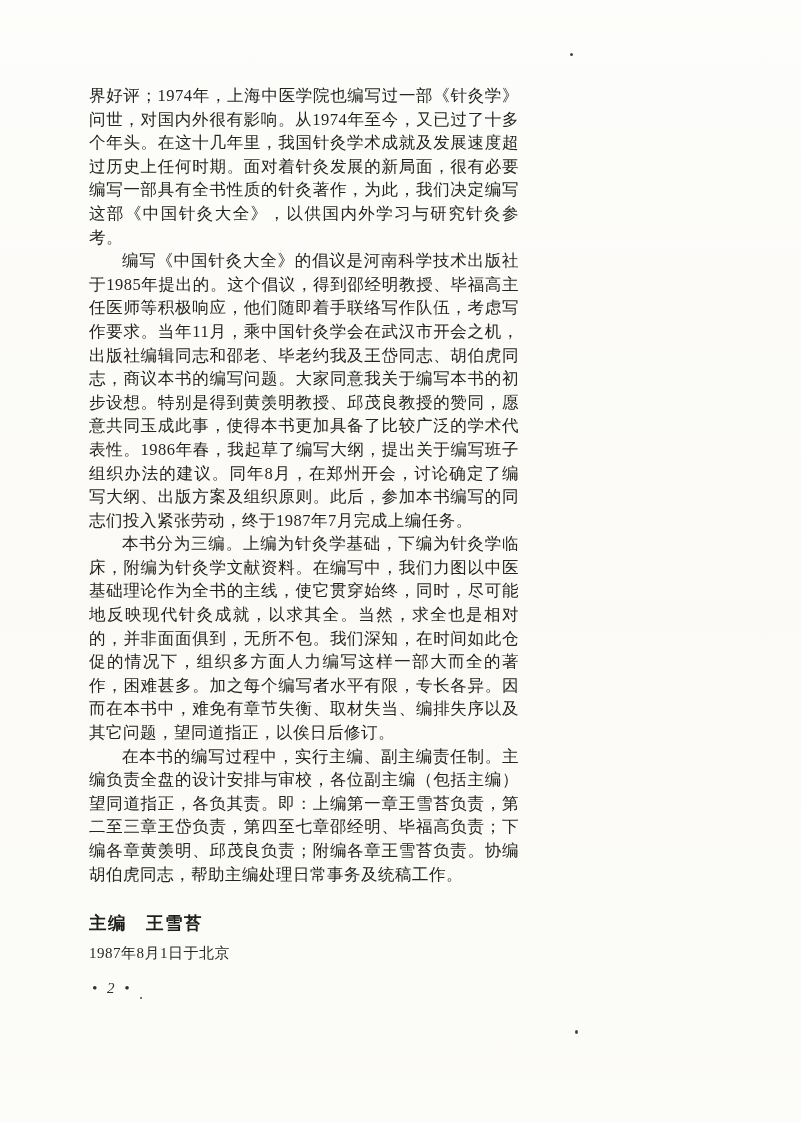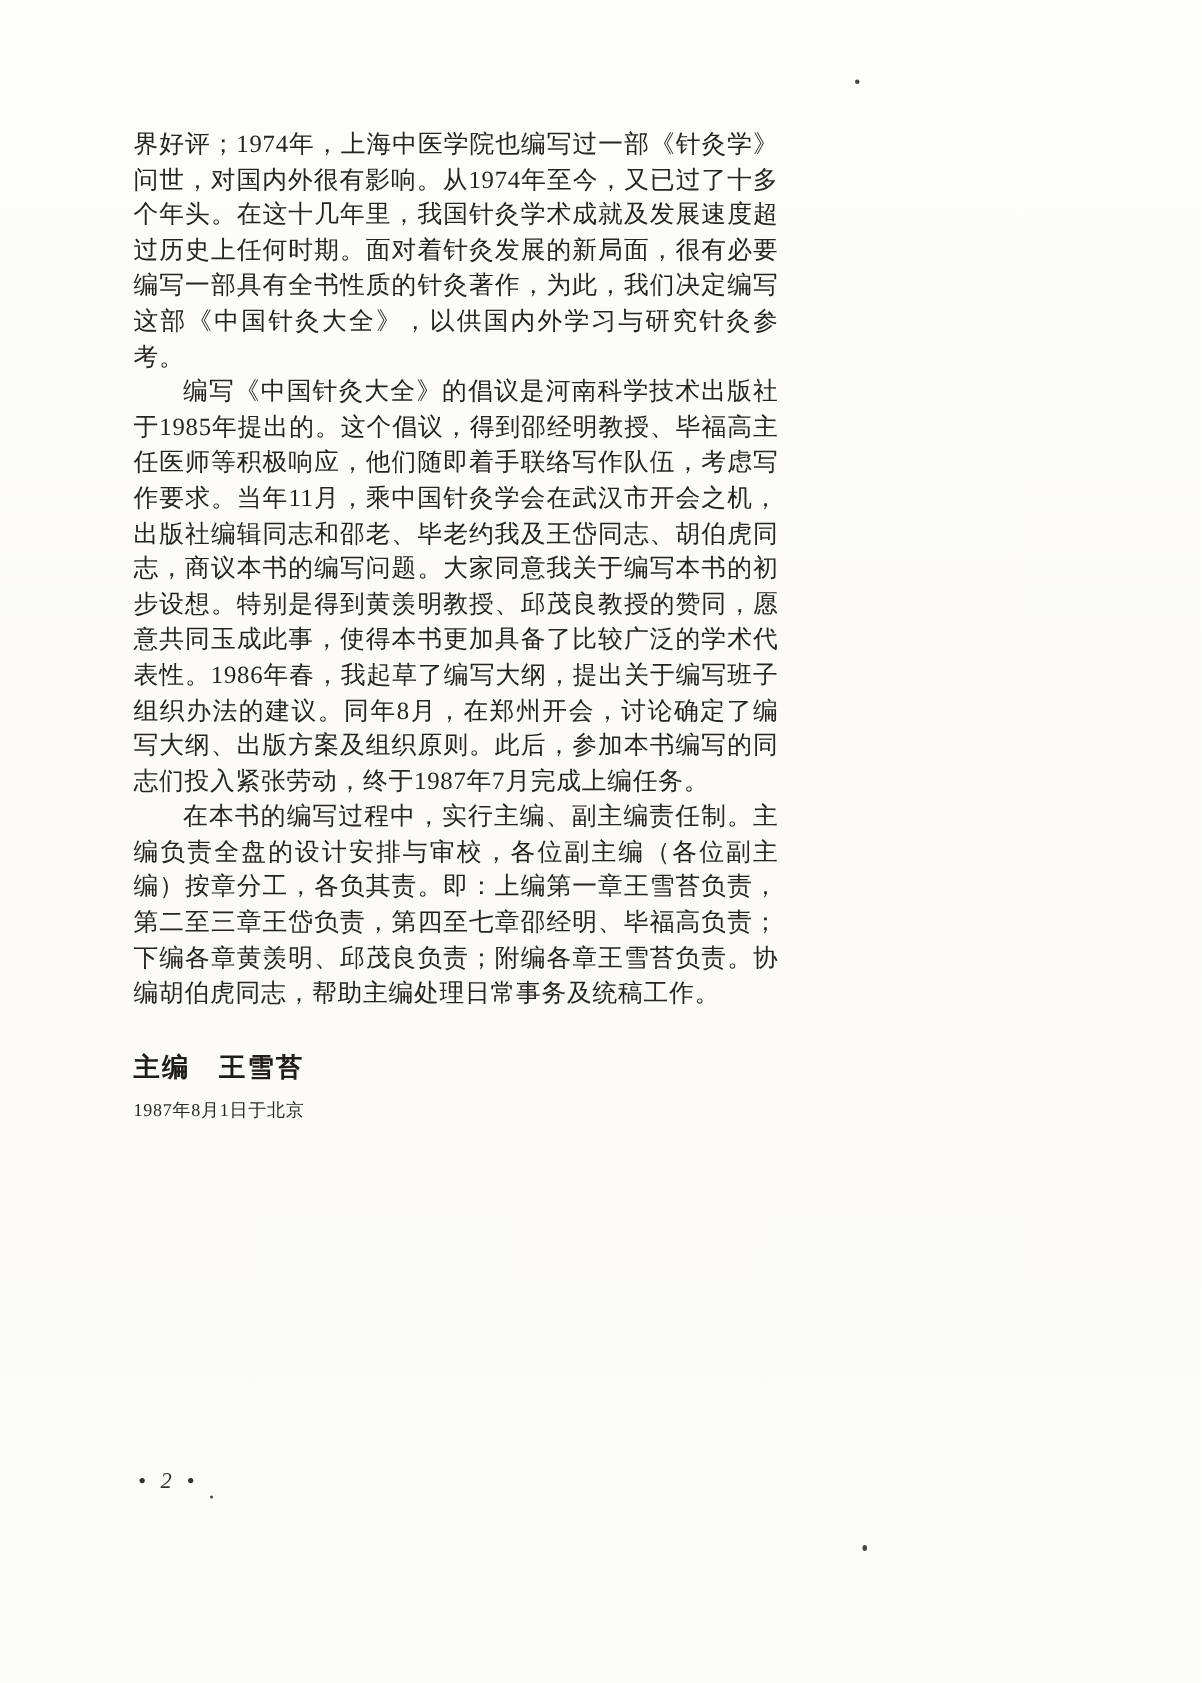--- a/index.html
+++ b/index.html
@@ -33,21 +33,21 @@
     padding-right: 44px;
   }
   .sig-editor {
     font-size: 17.5px;
     font-weight: 700;
     letter-spacing: 1.5px;
     color: #1f1d19;
   }
   .sig-date {
     margin-top: 6px;
-    font-size: 12px;
+    font-size: 15px;
     letter-spacing: 0.5px;
     color: #2a2824;
   }
   .page-number {
     position: absolute;
     left: 92px; top: 980px;
     font-size: 15px;
     font-style: italic;
     letter-spacing: 3px;
     color: #33302a;
@@ -58,21 +58,22 @@
   .speck-3 { left: 140px; top: 997px; width: 2px; height: 2px; }
 </style>
 </head>
 <body>
 
 <div class="page">
 
   <main class="text-block">
     <p class="para first">界好评；1974年，上海中医学院也编写过一部《针灸学》问世，对国内外很有影响。从1974年至今，又已过了十多个年头。在这十几年里，我国针灸学术成就及发展速度超过历史上任何时期。面对着针灸发展的新局面，很有必要编写一部具有全书性质的针灸著作，为此，我们决定编写这部《中国针灸大全》，以供国内外学习与研究针灸参考。</p>
     <p class="para">编写《中国针灸大全》的倡议是河南科学技术出版社于1985年提出的。这个倡议，得到邵经明教授、毕福高主任医师等积极响应，他们随即着手联络写作队伍，考虑写作要求。当年11月，乘中国针灸学会在武汉市开会之机，出版社编辑同志和邵老、毕老约我及王岱同志、胡伯虎同志，商议本书的编写问题。大家同意我关于编写本书的初步设想。特别是得到黄羡明教授、邱茂良教授的赞同，愿意共同玉成此事，使得本书更加具备了比较广泛的学术代表性。1986年春，我起草了编写大纲，提出关于编写班子组织办法的建议。同年8月，在郑州开会，讨论确定了编写大纲、出版方案及组织原则。此后，参加本书编写的同志们投入紧张劳动，终于1987年7月完成上编任务。</p>
-    <p class="para">在本书的编写过程中，实行主编、副主编责任制。主编负责全盘的设计安排与审校，各位副主编（各位副主编）按章分工，各负其责。即：上编第一章王雪苔负责，第二至三章王岱负责，第四至七章邵经明、毕福高负责；下编各章黄羡明、邱茂良负责；附编各章王雪苔负责。协编胡伯虎同志，帮助主编处理日常事务及统稿工作。</p>
+    <p class="para">本书分为三编。上编为针灸学基础，下编为针灸学临床，附编为针灸学文献资料。在编写中，我们力图以中医基础理论作为全书的主线，使它贯穿始终，同时，尽可能地反映现代针灸成就，以求其全。当然，求全也是相对的，并非面面俱到，无所不包。我们深知，在时间如此仓促的情况下，组织多方面人力编写这样一部大而全的著作，困难甚多。加之每个编写者水平有限，专长各异。因而在本书中，难免有章节失衡、取材失当、编排失序以及其它问题，望同道指正，以俟日后修订。</p>
+    <p class="para">在本书的编写过程中，实行主编、副主编责任制。主编负责全盘的设计安排与审校，各位副主编（包括主编）望同道指正，各负其责。即：上编第一章王雪苔负责，第二至三章王岱负责，第四至七章邵经明、毕福高负责；下编各章黄羡明、邱茂良负责；附编各章王雪苔负责。协编胡伯虎同志，帮助主编处理日常事务及统稿工作。</p>
 
     <div class="signature">
       <div class="sig-editor">主编　王雪苔</div>
       <div class="sig-date">1987年8月1日于北京</div>
     </div>
   </main>
 
   <div class="page-number">• 2 •</div>
 
   <span class="speck speck-1"></span>

